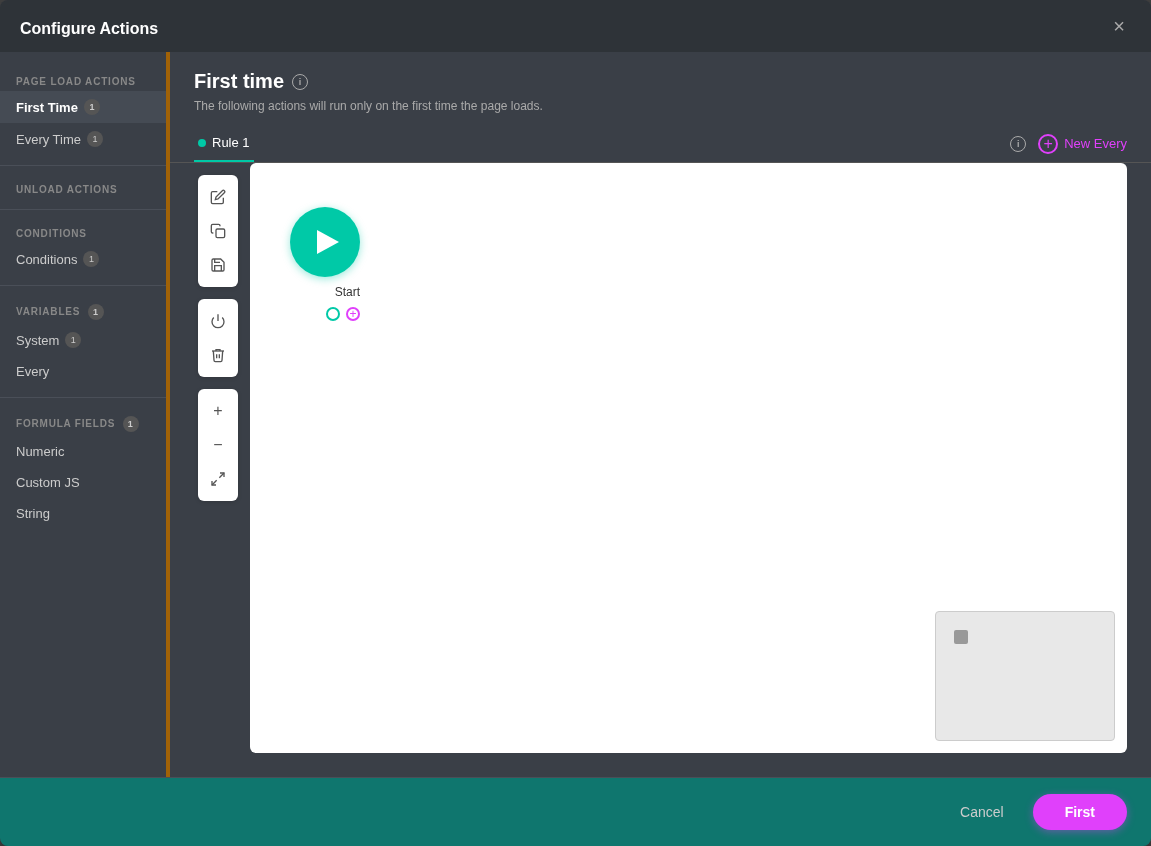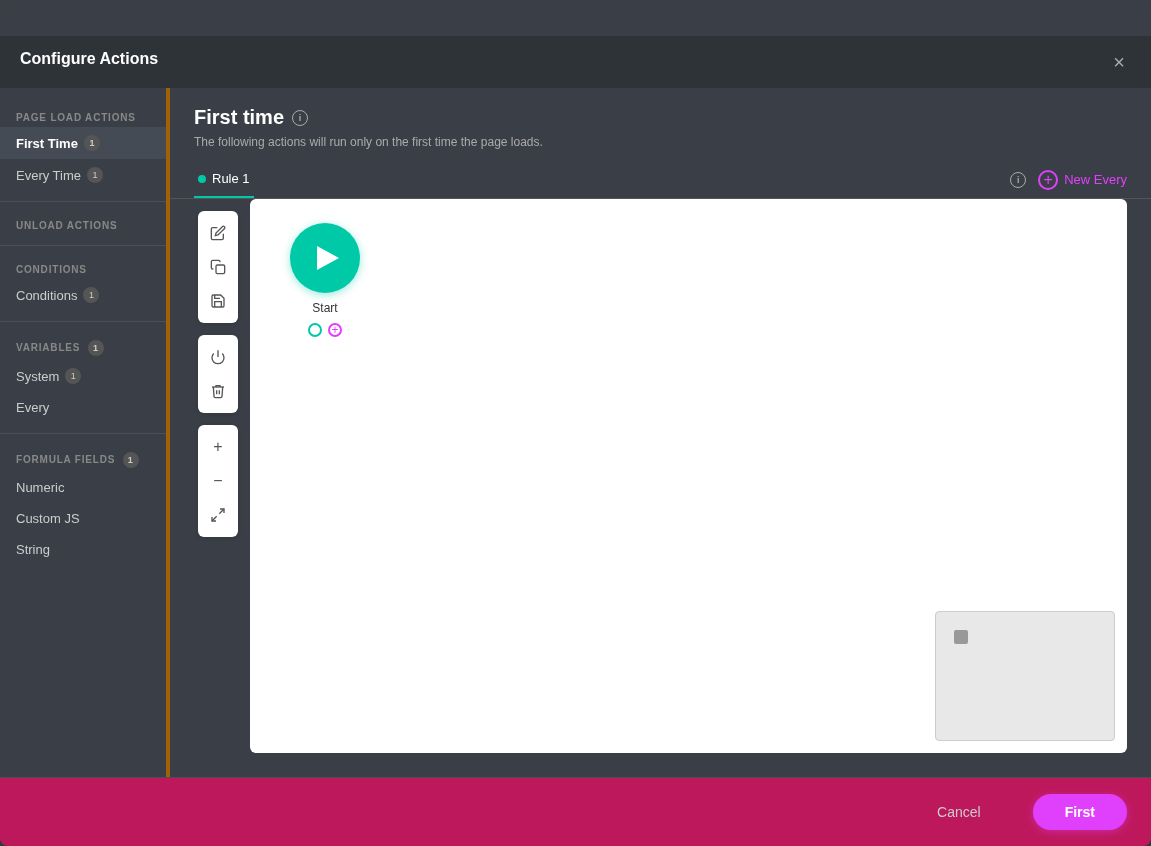--- a/index.html
+++ b/index.html
@@ -19,24 +19,23 @@
       overflow: hidden;
       display: flex;
       flex-direction: column;
       box-shadow: 0 10px 40px rgba(0,0,0,0.5);
     }
     
     .modal-header {
       background: #2e3338;
       padding: 14px 20px;
       display: flex;
-      align-items: flex-start;
+      align-items: flex-end;
       justify-content: space-between;
       flex-shrink: 0;
-      margin-top: 36px;
     }
     .modal-title {
       color: #fff;
       font-size: 16px;
       font-weight: 600;
     }
     .close-btn {
       color: #aaa;
       background: none;
       border: none;
@@ -242,25 +241,25 @@
       flex: 1;
       background: #fff;
       border-radius: 6px;
       position: relative;
       overflow: hidden;
       margin-left: 8px;
     }
     
     .start-node {
       position: absolute;
-      top: 24px;
+      top: 44px;
       left: 40px;
       display: flex;
       flex-direction: column;
-      align-items: center;
+      align-items: flex-end;
       gap: 8px;
     }
     .start-circle {
       width: 70px;
       height: 70px;
       border-radius: 50%;
       background: #00c9a7;
       display: flex;
       align-items: center;
       justify-content: center;
@@ -321,26 +320,26 @@
       position: absolute;
       width: 14px;
       height: 14px;
       background: #999;
       border-radius: 2px;
       top: 18px;
       left: 18px;
     }
     
     .modal-footer {
-      background: #be185d;
+      background: #0f766e;
       padding: 16px 24px;
       display: flex;
       align-items: center;
       justify-content: flex-end;
-      gap: 28px;
+      gap: 5px;
       border-top: 1px solid #4a4f58;
       flex-shrink: 0;
     }
     .cancel-btn {
       background: none;
       border: none;
       color: #ccc;
       font-size: 14px;
       cursor: pointer;
       padding: 10px 24px;

